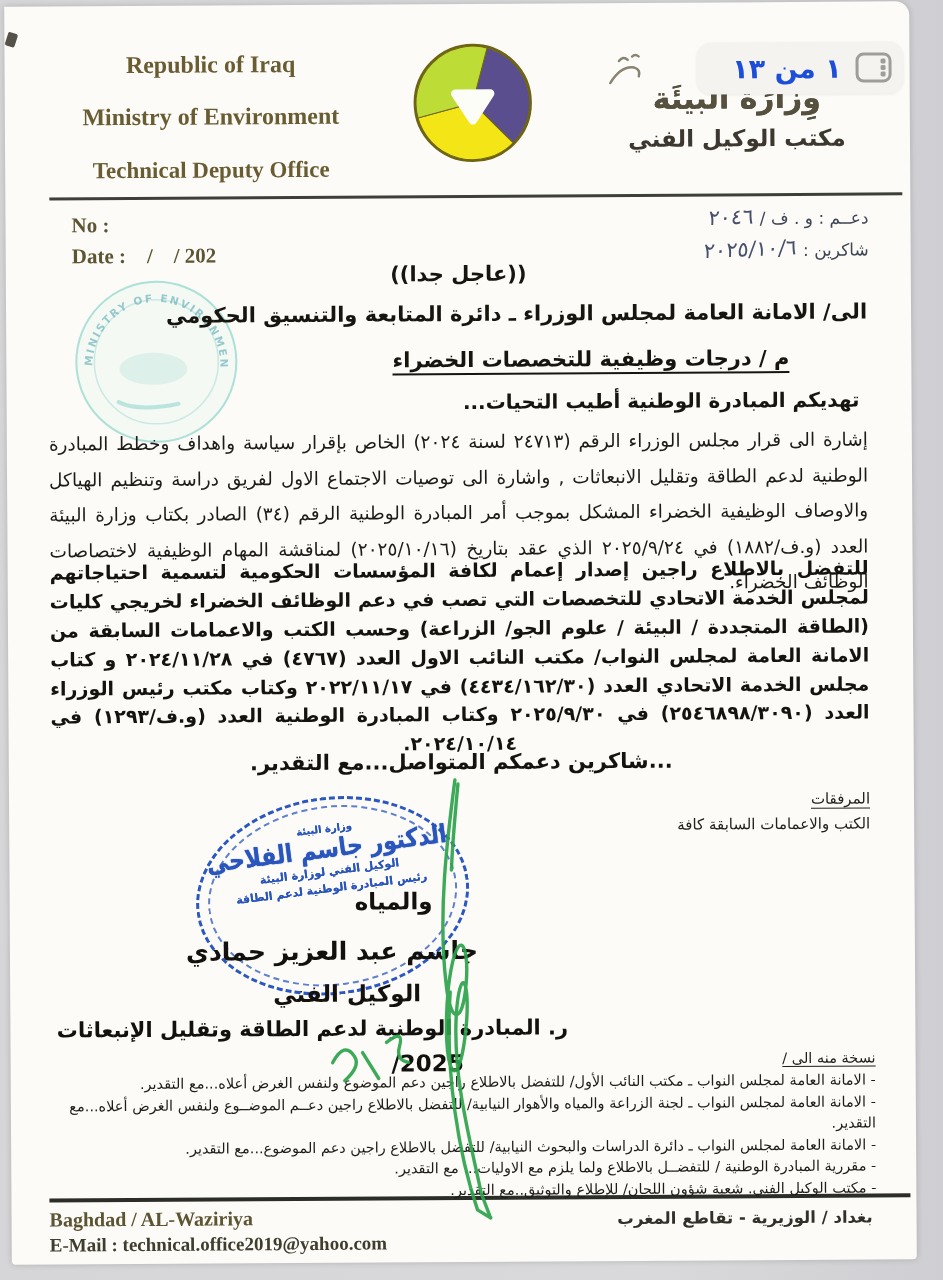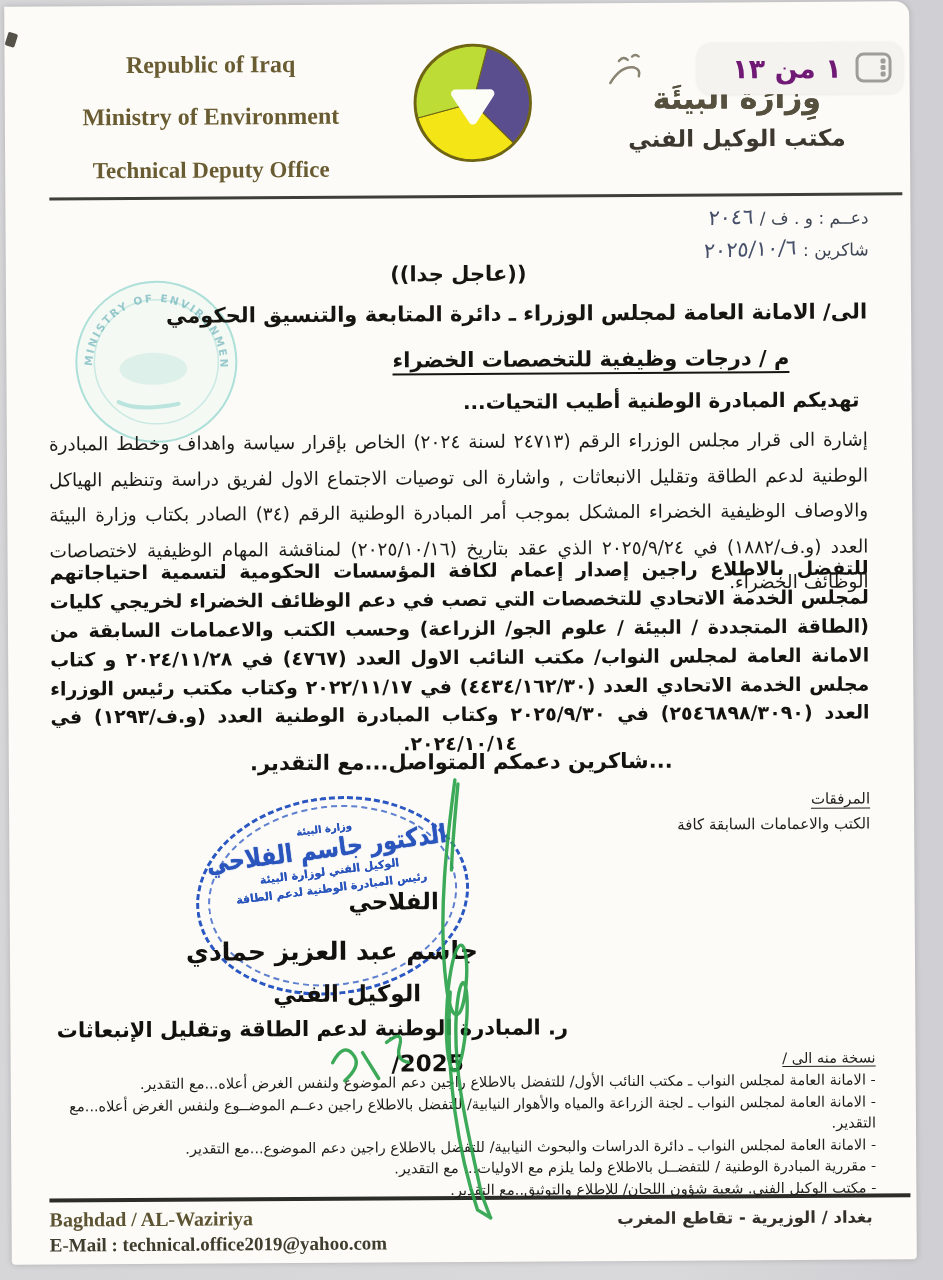--- a/index.html
+++ b/index.html
@@ -25,21 +25,21 @@
   .hdr-en .l1{display:block;font-size:24px;margin-bottom:25px;}
   .hdr-en .l2{display:block;font-size:24px;margin-bottom:27px;}
   .hdr-en .l3{display:block;font-size:23px;}
   .logo{position:absolute;left:406px;top:36px;width:124px;height:126px;}
   .hdr-ar{position:absolute;right:38px;top:78px;width:270px;text-align:center;direction:rtl;}
   .hdr-ar .ministry{display:block;font-size:30px;font-weight:bold;color:#56503f;letter-spacing:1px;text-shadow:0 0 .6px #56503f;}
   .hdr-ar .office{display:block;font-size:23px;font-weight:bold;color:#3c382f;margin-top:10px;}
   .flourish{position:absolute;right:262px;top:46px;width:44px;height:46px;opacity:.8;}
   
   .page-badge{position:absolute;right:6px;top:40px;height:52px;min-width:207px;background:#f4f3f0;border-radius:15px;box-shadow:0 1px 3px rgba(0,0,0,.07);display:flex;align-items:center;justify-content:flex-end;gap:14px;padding:0 12px 0 20px;}
-  .page-badge .pb-label{font-size:27px;font-weight:bold;color:#701a75;direction:rtl;margin-left:12px;}
+  .page-badge .pb-label{font-size:27px;font-weight:bold;color:#1d4ed8;direction:rtl;margin-left:12px;}
   .pb-icon{position:relative;width:36px;height:30px;border:3.5px solid #9e9d99;border-radius:8px;background:transparent;}
   .pb-icon::before{content:"";position:absolute;right:3px;top:3px;width:5px;height:5px;background:#9e9d99;border-radius:1.5px;box-shadow:0 6.5px 0 #9e9d99,0 13px 0 #9e9d99;}
   
   .divider-top{position:absolute;left:44px;top:191px;width:calc(100% - 52px);height:3px;background:#3f3f39;}
   .divider-bottom{position:absolute;left:38px;top:1192px;width:calc(100% - 44px);height:4px;background:#2c2c28;}
   
   .ref-en{position:absolute;left:66px;top:204px;color:#5d5433;font-family:"Liberation Serif",serif;font-weight:bold;font-size:21px;line-height:31px;white-space:pre;}
   .ref-ar{position:absolute;right:42px;top:200px;direction:rtl;text-align:right;color:#3e4553;font-size:17px;line-height:31px;}
   .handwrite{display:inline-block;font-size:21px;letter-spacing:2.5px;color:#47506a;transform:rotate(-2deg) skewX(-6deg);margin:0 6px;}
   
@@ -106,20 +106,22 @@
     <span class="office">مكتب الوكيل الفني</span>
   </div>
 
   <div class="page-badge">
     <span class="pb-label">١ من ١٣</span>
     <span class="pb-icon"></span>
   </div>
 
   <div class="divider-top"></div>
 
+  <div class="ref-en"><span>No :</span>
+<span>Date :    /    / 202</span></div>
 
   <div class="ref-ar">
     <div><span>دعــم : و . ف /</span><span class="handwrite">٢٠٤٦</span></div>
     <div><span>شاكرين :</span><span class="handwrite">٢٠٢٥/١٠/٦</span></div>
   </div>
 
   <svg class="stamp-teal" viewBox="0 0 200 180">
     <circle cx="98" cy="88" r="80" fill="rgba(110,200,190,0.06)" stroke="rgba(72,190,178,0.5)" stroke-width="2"></circle>
     <circle cx="98" cy="88" r="62" fill="none" stroke="rgba(72,190,178,0.3)" stroke-width="1.5"></circle>
     <defs>
@@ -143,21 +145,21 @@
     <span class="attach-value">الكتب والاعمامات السابقة كافة</span>
   </div>
 
   <div class="stamp-blue">
     <span class="st-top">وزارة البيئة</span>
     <span class="st-main">الدكتور جاسم الفلاحي</span>
     <span class="st-sub">الوكيل الفني لوزارة البيئة</span>
     <span class="st-sub">رئيس المبادرة الوطنية لدعم الطاقة</span>
   </div>
 
-  <div class="sig-line sig-title">الفلاحي</div>
+  <div class="sig-line sig-title">والمياه</div>
   <div class="sig-line sig-name">جاسم عبد العزيز حمادي</div>
   <div class="sig-line sig-pos">الوكيل الفني</div>
   <div class="sig-line sig-role">ر. المبادرة الوطنية لدعم الطاقة وتقليل الإنبعاثات</div>
   <div class="sig-line sig-year">/2025</div>
 
   <svg class="sig-green" viewBox="0 0 290 450">
     <g fill="none" stroke="#2da34c" stroke-width="3.4" stroke-linecap="round" opacity="0.92">
       <path d="M196,6 C188,64 178,140 186,210 C190,250 202,252 206,210 C210,165 196,150 188,215 C180,300 198,330 206,250 C210,205 200,190 196,240 C192,302 208,362 220,420 L229,444"></path>
       <path d="M190,218 C184,300 198,382 216,436 L229,444"></path>
       <path d="M199,10 C196,40 193,70 192,96"></path>

